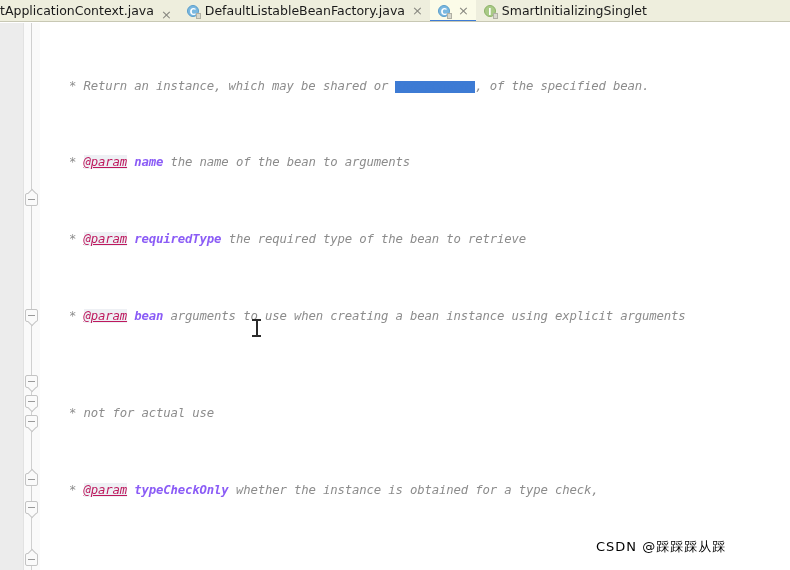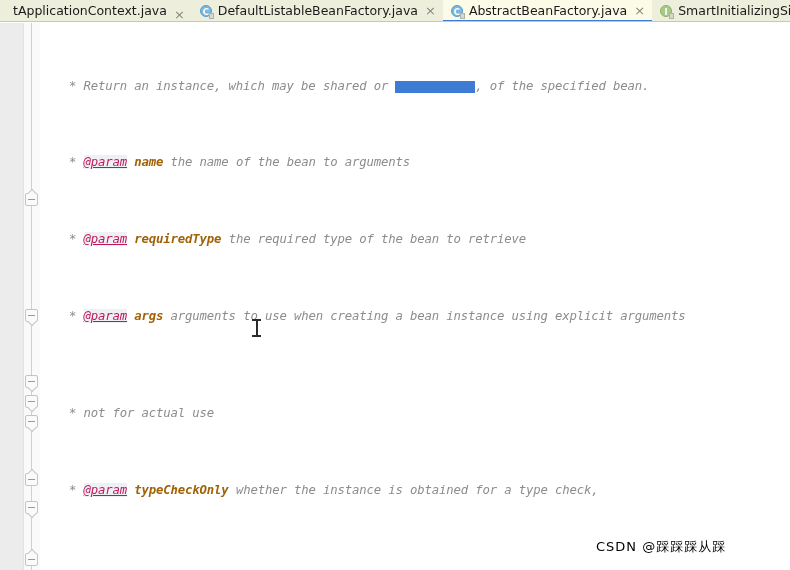--- a/index.html
+++ b/index.html
@@ -175,21 +175,21 @@
     height: 19.3px;
     line-height: 19.3px;
     white-space: pre;
     position: relative;
   }
 
   
   .cm   { color: #8c8c8c; font-style: italic; }
   .cmtag{ color: #be185d; font-style: italic; text-decoration: underline;
           background: #eef0f4; }
-  .cmb  { color: #a16207; font-style: italic; font-weight: bold; }
+  .cmb  { color: #8b5cf6; font-style: italic; font-weight: bold; }
 
   
   #mousecursor {
     position: absolute;
     left: 252px; top: 295px;
     width: 9px; height: 20px;
     pointer-events: none;
   }
   #mousecursor .stem {
     position: absolute; left: 4px; top: 2px;
@@ -216,40 +216,39 @@
     pointer-events: none;
   }
 </style>
 </head>
 <body>
 
 <div id="app">
 
   <div id="tabbar">
 
-    <div class="tab" style="padding-left:13px;align-items:flex-end;">
+    <div class="tab" style="padding-left:0;align-items:flex-end;">
       <span class="tab-label">tApplicationContext.java</span>
       <span class="tab-close">×</span>
     </div>
 
     <div class="tab">
       <span class="ficon cls">
         <span class="disc">C</span>
         <span class="fold"></span>
       </span>
       <span class="tab-label">DefaultListableBeanFactory.java</span>
       <span class="tab-close">×</span>
     </div>
 
     <div class="tab active">
       <span class="ficon cls">
         <span class="disc">C</span>
         <span class="fold"></span>
       </span>
-      <span class="tab-label">AbstractBeanFactory.java</span>
       <span class="tab-close">×</span>
     </div>
 
     <div class="tab">
       <span class="ficon iface">
         <span class="disc">I</span>
         <span class="fold"></span>
       </span>
       <span class="tab-label">SmartInitializingSinglet</span>
     </div>
@@ -272,21 +271,21 @@
     <div class="foldmark up" style="top:530px;"></div>
 
     <div id="code">
 
       <div class="line" style="height:14px;line-height:11px;overflow:hidden;"><span class="cm">    * Return an instance, which may be shared or </span><span class="cm selblue">independent</span><span class="cm">, of the specified bean.</span></div>
 
       <div class="line">    <span class="cm">* </span><span class="cmtag">@param</span><span class="cm"> </span><span class="cmb">name</span><span class="cm"> the name of the bean to arguments</span></div>
 
       <div class="line">    <span class="cm">* </span><span class="cmtag">@param</span><span class="cm"> </span><span class="cmb">requiredType</span><span class="cm"> the required type of the bean to retrieve</span></div>
 
-      <div class="line">    <span class="cm">* </span><span class="cmtag">@param</span><span class="cm"> </span><span class="cmb">args</span><span class="cm"> arguments to use when creating a bean instance using explicit arguments</span></div>
+      <div class="line">    <span class="cm">* </span><span class="cmtag">@param</span><span class="cm"> </span><span class="cmb">bean</span><span class="cm"> arguments to use when creating a bean instance using explicit arguments</span></div>
 
 
       <div class="line">    <span class="cm">* not for actual use</span></div>
 
       <div class="line">    <span class="cm">* </span><span class="cmtag">@param</span><span class="cm"> </span><span class="cmb">typeCheckOnly</span><span class="cm"> whether the instance is obtained for a type check,</span></div>
 
       
 
       
 

